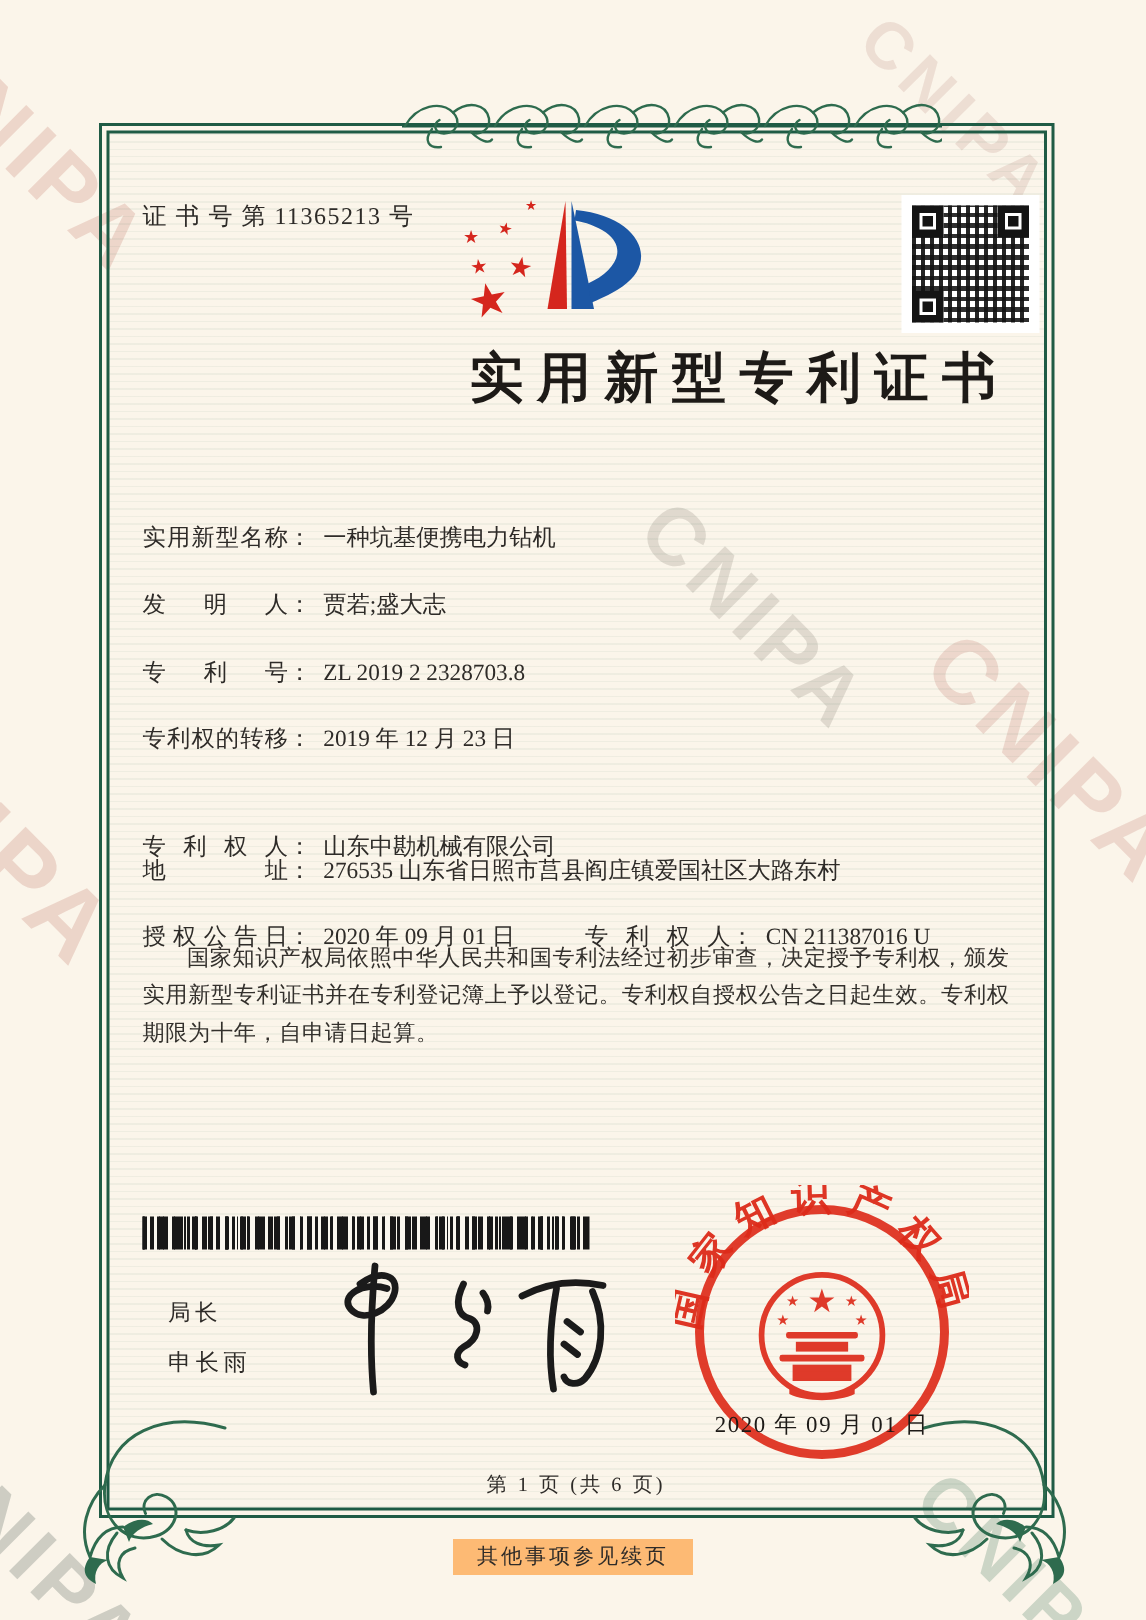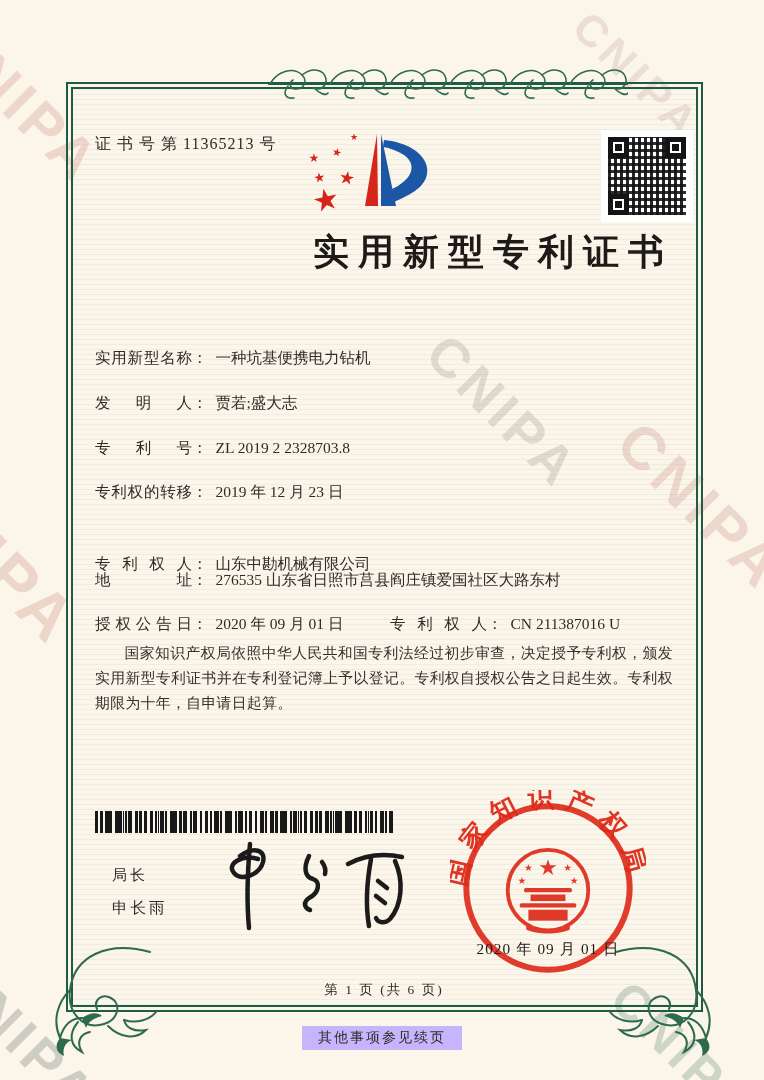--- a/index.html
+++ b/index.html
@@ -54,39 +54,39 @@
 
   .title{
     position:absolute;left:95px;width:578px;top:228px;
     text-align:right;font-size:36px;font-weight:bold;letter-spacing:9px;color:#1d1a17;
   }
   .frow{position:absolute;left:95px;font-size:15.5px;white-space:nowrap;}
   .flabel{display:inline-block;width:97px;text-align:justify;text-align-last:justify;vertical-align:baseline;margin-top:20px;}
   .fcolon{margin-right:8px;}
   .grp2{position:absolute;left:295px;top:0;}
   .body-text{
-    position:absolute;left:95px;width:578px;top:641px;
+    position:absolute;left:95px;width:578px;top:627px;
     font-size:14.8px;line-height:25px;text-align:justify;letter-spacing:0.4px;color:#33302c;
   }
   .body-text p{margin:0;text-indent:2em;}
   .barcode{
     position:absolute;left:95px;top:811px;width:298px;height:22px;
     background:
       repeating-linear-gradient(90deg,#181818 0 2px, rgba(0,0,0,0) 2px 5px),
       repeating-linear-gradient(90deg,#181818 0 3px, rgba(0,0,0,0) 3px 11px),
       repeating-linear-gradient(90deg,#181818 0 1px, rgba(0,0,0,0) 1px 7px),
       #faf7ef;
   }
   .signer-title{position:absolute;left:112px;top:866px;font-size:15px;letter-spacing:3px;}
   .signer-name{position:absolute;left:112px;top:898px;font-size:15.5px;letter-spacing:3px;}
   .signature{position:absolute;left:212px;top:840px;}
   .seal{position:absolute;left:450px;top:790px;}
   .page-number{position:absolute;left:95px;width:578px;top:981px;text-align:center;font-size:13.5px;letter-spacing:2px;}
   .continuation{position:absolute;left:0;width:764px;top:1026px;text-align:center;font-size:14px;letter-spacing:2px;}
-  .continuation span{background:#c4b5fd;padding:3px 16px;display:inline-block;}
+  .continuation span{background:#fdba74;padding:3px 16px;display:inline-block;}
 </style>
 </head>
 <body>
 
 <div>
 
   <div class="wm wm1">CNIPA</div>
   <div class="wm wm2">CNIPA</div>
   <div class="wm wm3">CNIPA</div>
   <div class="wm wm4">CNIPA</div>

